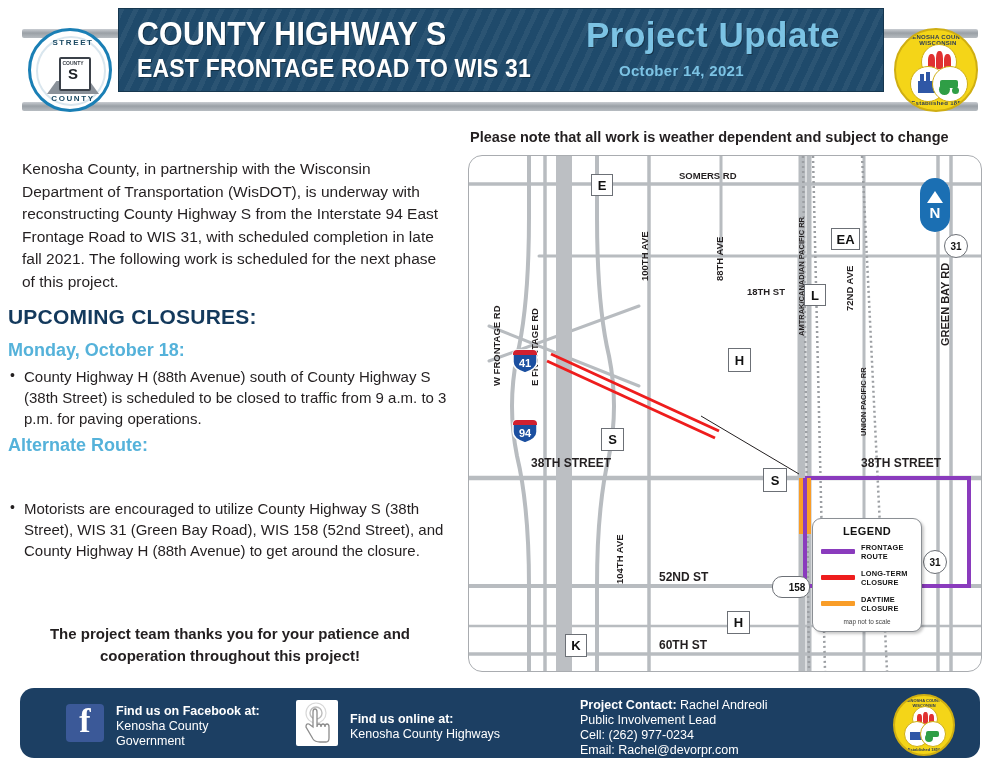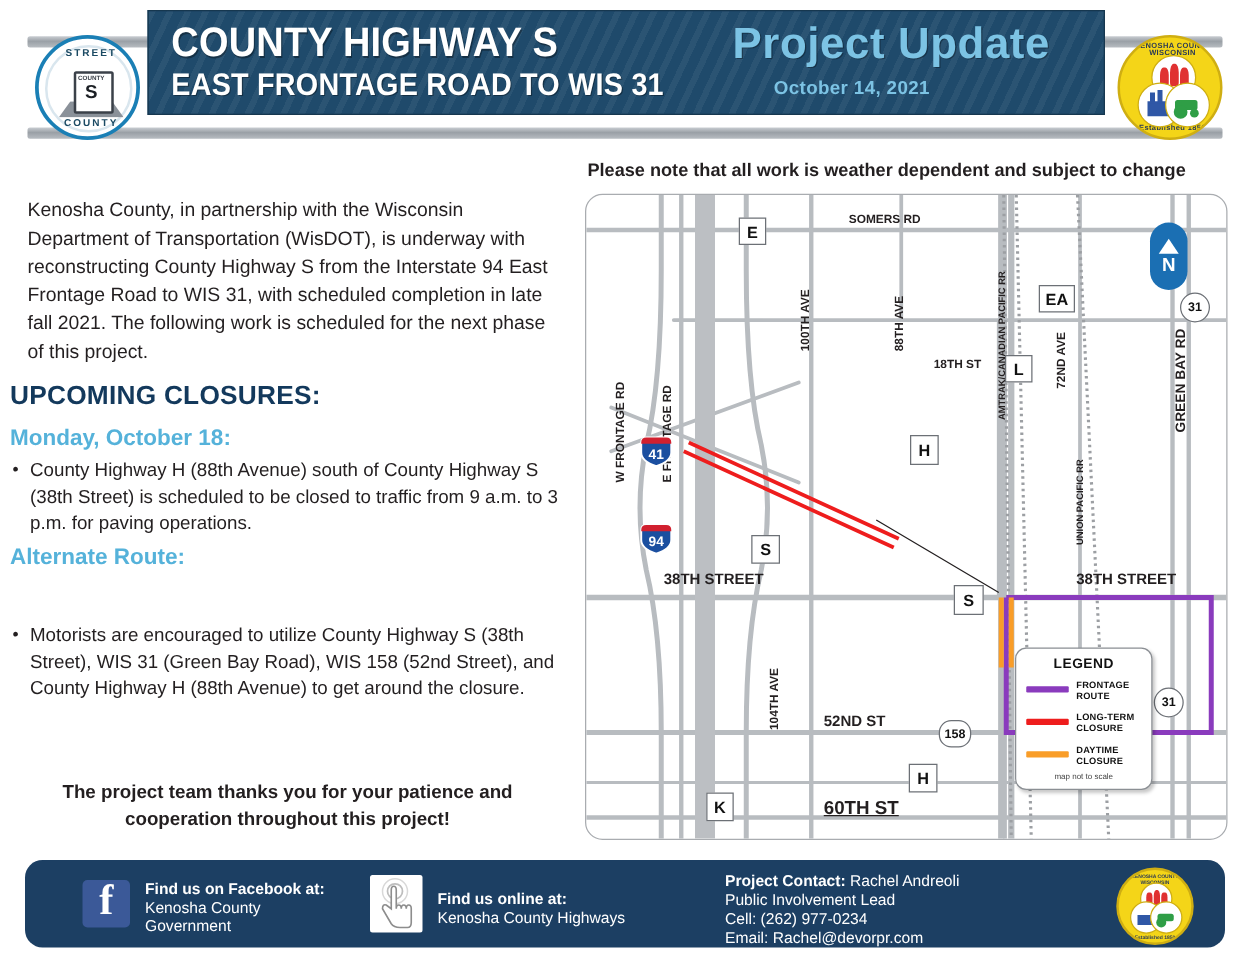--- a/index.html
+++ b/index.html
@@ -248,37 +248,37 @@
   <div class="mlabel v" style="left:60px;top:230px;">E FRONTAGE RD</div>
   <div class="mlabel" style="left:210px;top:14px;">SOMERS RD</div>
   <div class="mlabel v" style="left:170px;top:125px;">100TH AVE</div>
   <div class="mlabel v" style="left:245px;top:125px;">88TH AVE</div>
   <div class="mlabel" style="left:278px;top:130px;">18TH ST</div>
   <div class="mlabel v" style="left:375px;top:155px;">72ND AVE</div>
   <div class="mlabel v" style="left:470px;top:190px;font-size:11px;">GREEN BAY RD</div>
   <div class="mlabel" style="left:62px;top:300px;font-size:12px;">38TH STREET</div>
   <div class="mlabel" style="left:392px;top:300px;font-size:12px;">38TH STREET</div>
   <div class="mlabel" style="left:190px;top:414px;font-size:12px;">52ND ST</div>
-  <div class="mlabel" style="left:190px;top:482px;font-size:15px;text-decoration:underline;">60TH ST</div>
+  <div class="mlabel" style="left:190px;top:482px;font-size:12px;">60TH ST</div>
   <div class="mlabel v" style="left:145px;top:428px;">104TH AVE</div>
   <div class="mlabel v" style="left:328px;top:180px;font-size:7.5px;">AMTRAK/CANADIAN PACIFIC RR</div>
   <div class="mlabel v" style="left:390px;top:280px;font-size:7.5px;">UNION PACIFIC RR</div>
 
   <div class="shield-sq" style="left:122px;top:18px;width:20px;height:20px;">E</div>
   <div class="shield-sq" style="left:362px;top:72px;width:27px;height:20px;">EA</div>
   <div class="shield-sq" style="left:335px;top:128px;width:20px;height:20px;">L</div>
   <div class="shield-sq" style="left:259px;top:192px;width:21px;height:22px;">H</div>
   <div class="shield-sq" style="left:132px;top:272px;width:21px;height:21px;">S</div>
   <div class="shield-sq" style="left:294px;top:312px;width:22px;height:22px;">S</div>
   <div class="shield-sq" style="left:258px;top:455px;width:21px;height:21px;">H</div>
   <div class="shield-sq" style="left:96px;top:478px;width:20px;height:21px;">K</div>
 
   <div class="shield-circ" style="left:475px;top:78px;width:22px;height:22px;">31</div>
   <div class="shield-circ" style="left:454px;top:394px;width:22px;height:22px;">31</div>
-  <div class="shield-circ" style="left:282px;top:420px;width:24px;height:20px;border-radius:10px;">158</div>
+  <div class="shield-circ" style="left:303px;top:420px;width:24px;height:20px;border-radius:10px;padding-left:12px;">158</div>
 
   <div class="inter" style="left:42px;top:192px;text-decoration:underline;">
     <svg width="28" height="26" viewBox="0 0 28 26">
       <path d="M2 6 Q2 2 6 2 L22 2 Q26 2 26 6 L26 14 Q26 21 14 25 Q2 21 2 14 Z" fill="#1b4fa0" stroke="#fff" stroke-width="1.5"></path>
       <path d="M2 6 Q2 2 6 2 L22 2 Q26 2 26 6 L26 7 L2 7 Z" fill="#d1202f"></path>
       <text x="14" y="19" text-anchor="middle" fill="#fff" font-size="11" font-weight="bold" font-family="Liberation Sans, sans-serif">41</text>
     </svg>
   </div>
   <div class="inter" style="left:42px;top:262px;">
     <svg width="28" height="26" viewBox="0 0 28 26">

